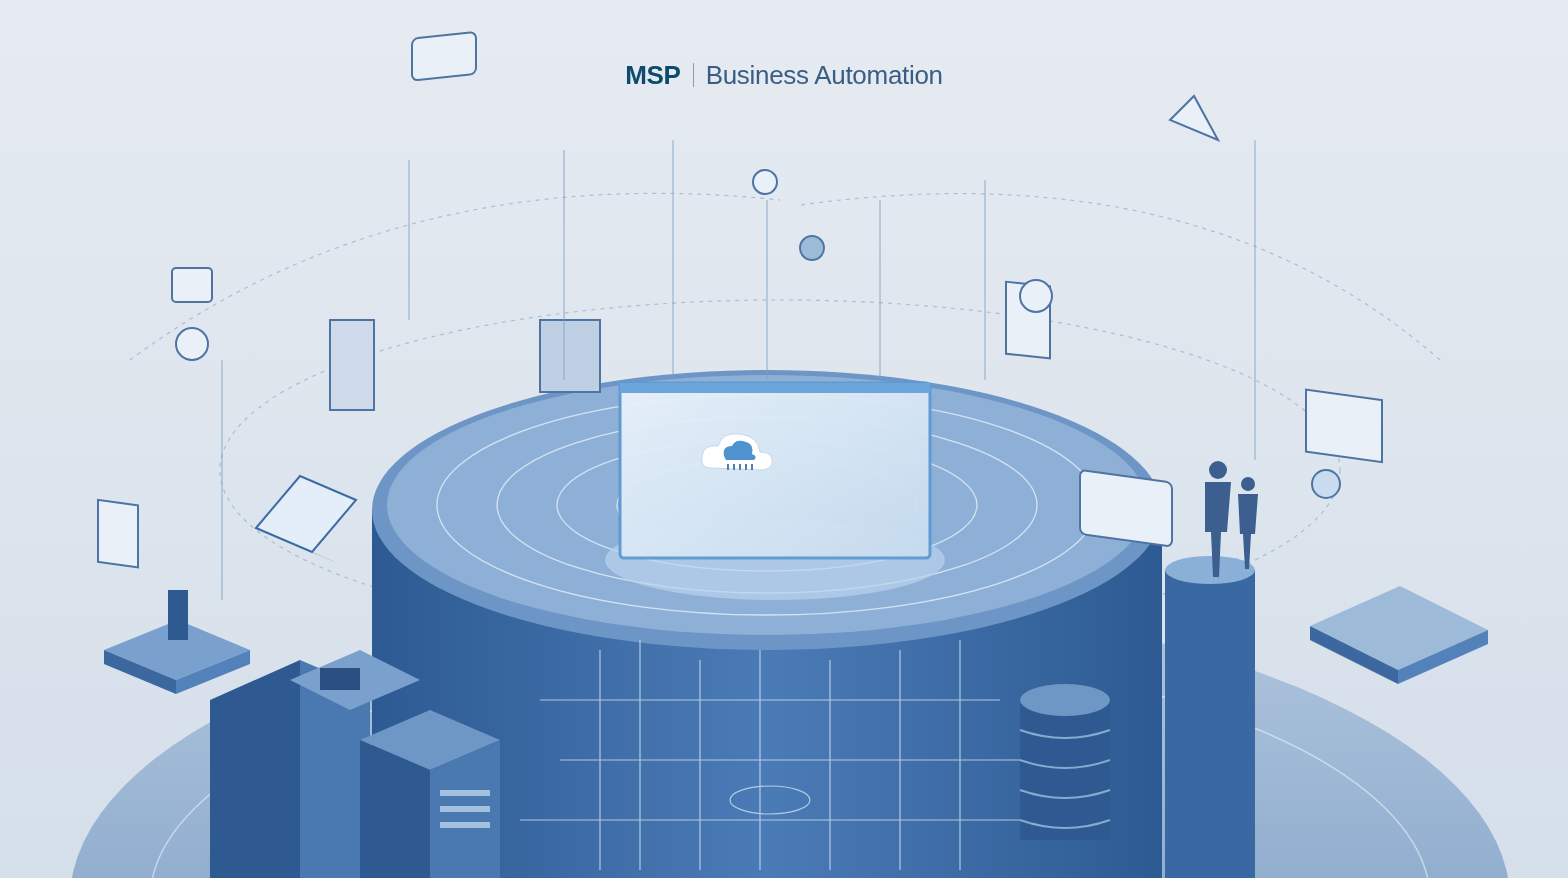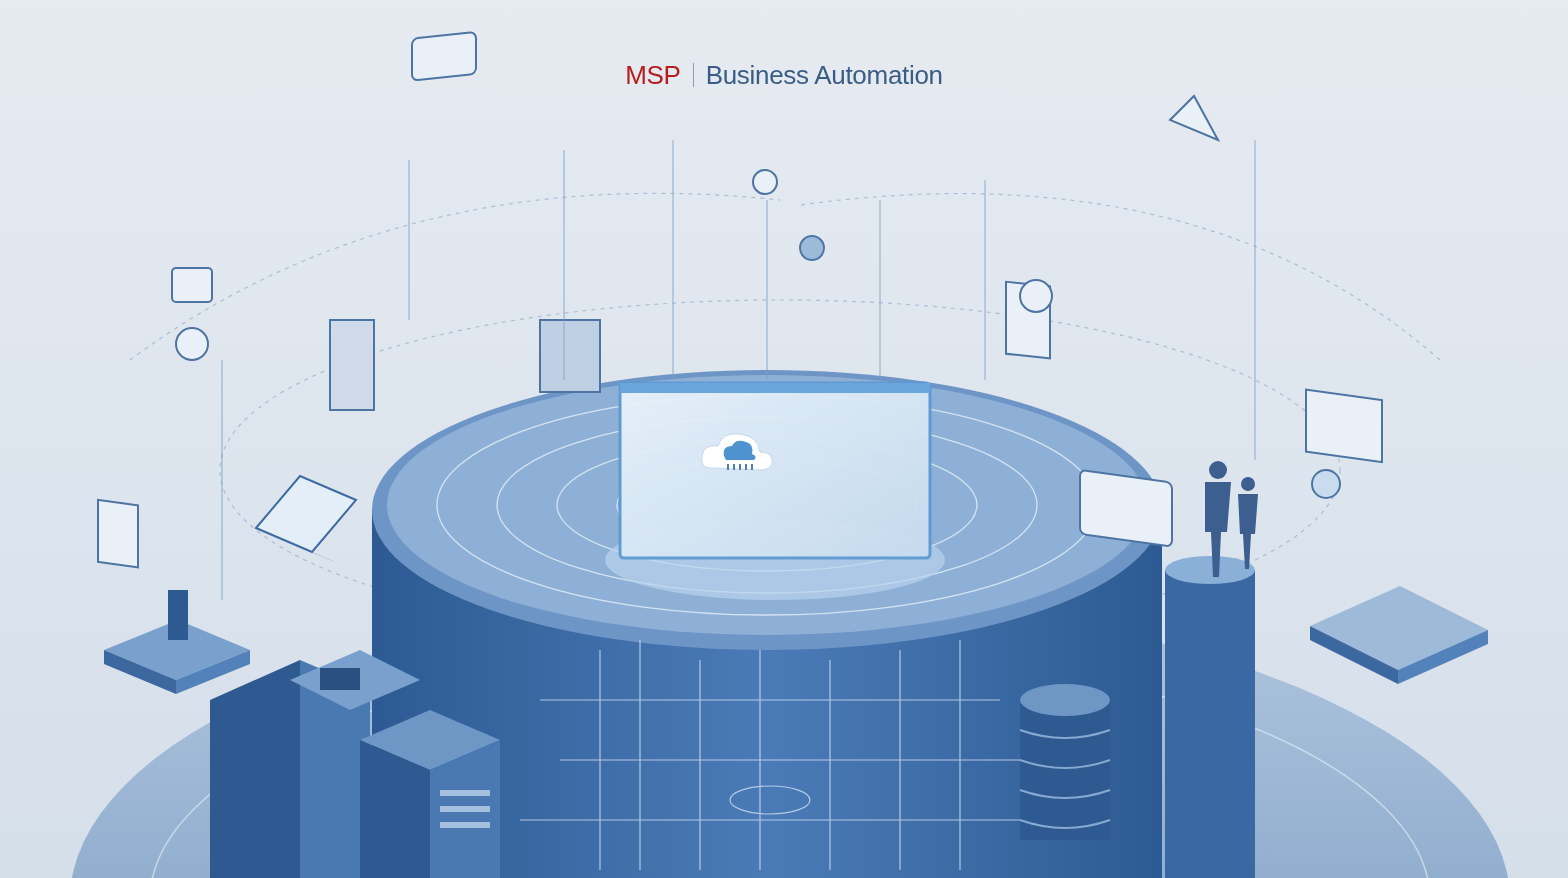--- a/index.html
+++ b/index.html
@@ -1,18 +1,18 @@
 <!DOCTYPE html>
 <html><head>
 <meta charset="utf-8">
 <style>
   html,body{margin:0;padding:0;}
   body{width:1568px;height:878px;overflow:hidden;background:#e2e8ef;font-family:"Liberation Sans",sans-serif;position:relative;}
   .title{position:absolute;top:60px;left:0;width:1568px;text-align:center;color:#3a5d85;font-size:26px;letter-spacing:-0.3px;}
-  .title .b{font-weight:normal;color:#b91c1c;}
+  .title .b{font-weight:bold;color:#0c4a6e;}
   .title .sep{display:inline-block;width:1px;height:24px;background:#8aa0b8;margin:0 12px;vertical-align:-3px;}
   svg{position:absolute;left:0;top:0;}
 </style>
 </head>
 <body>
 
 <svg width="1568" height="878" viewBox="0 0 1568 878">
   <defs>
     <linearGradient id="bg" x1="0" y1="0" x2="0" y2="1">
       <stop offset="0" stop-color="#e6ebf1"></stop>

